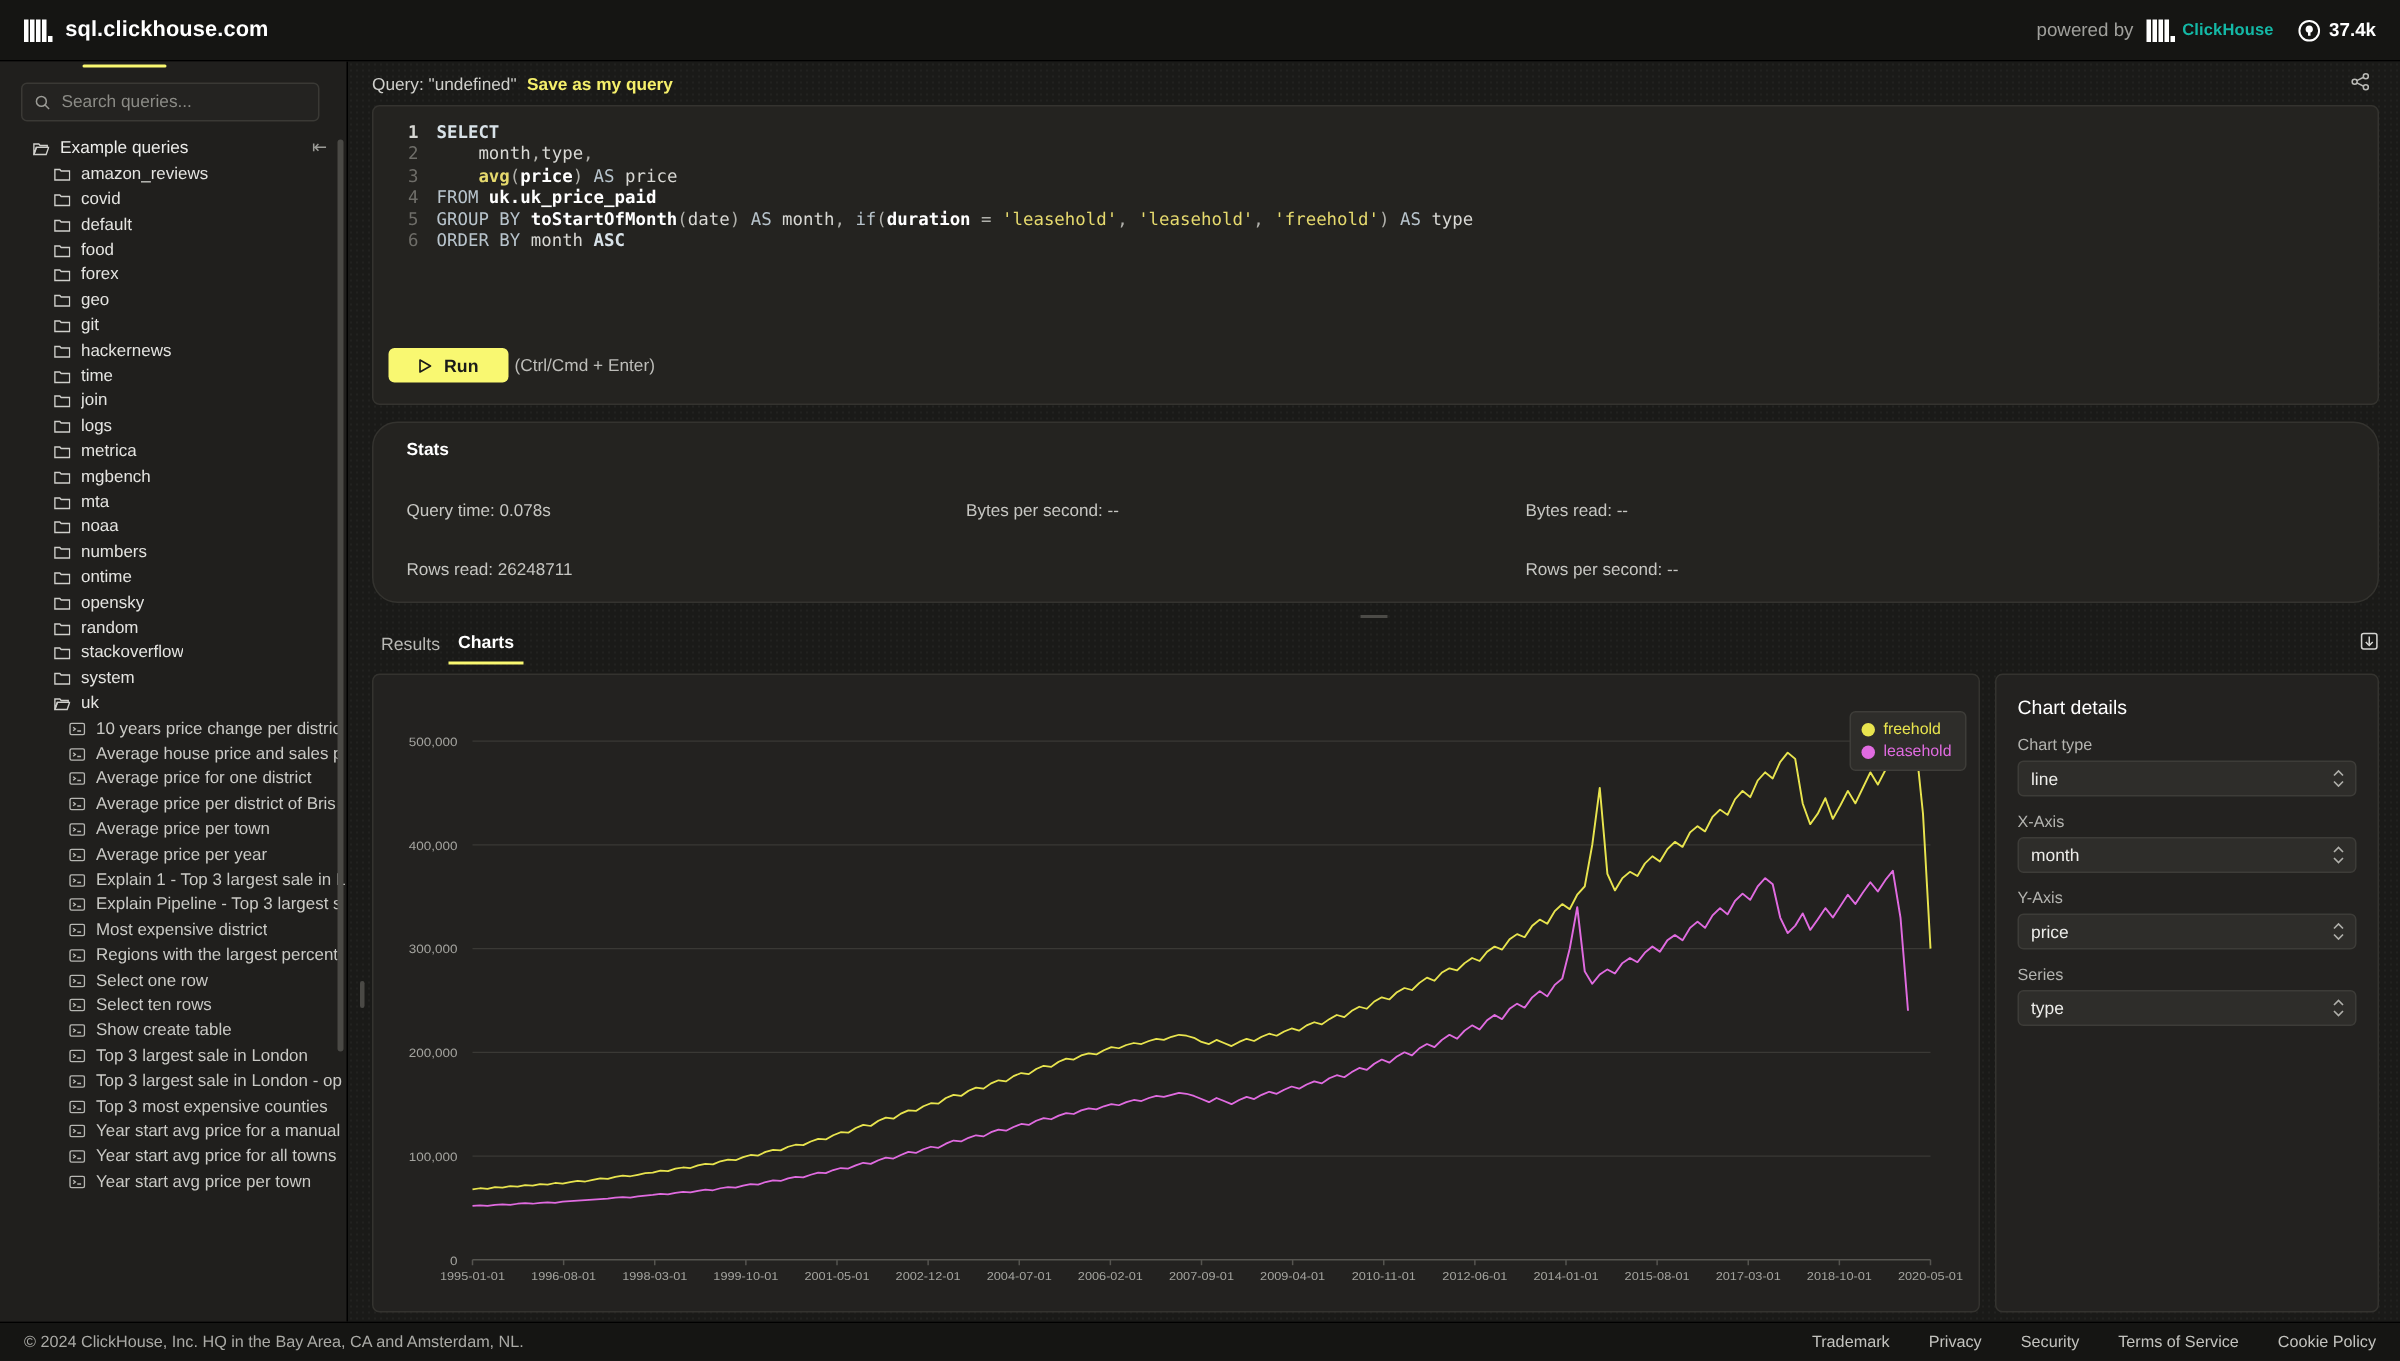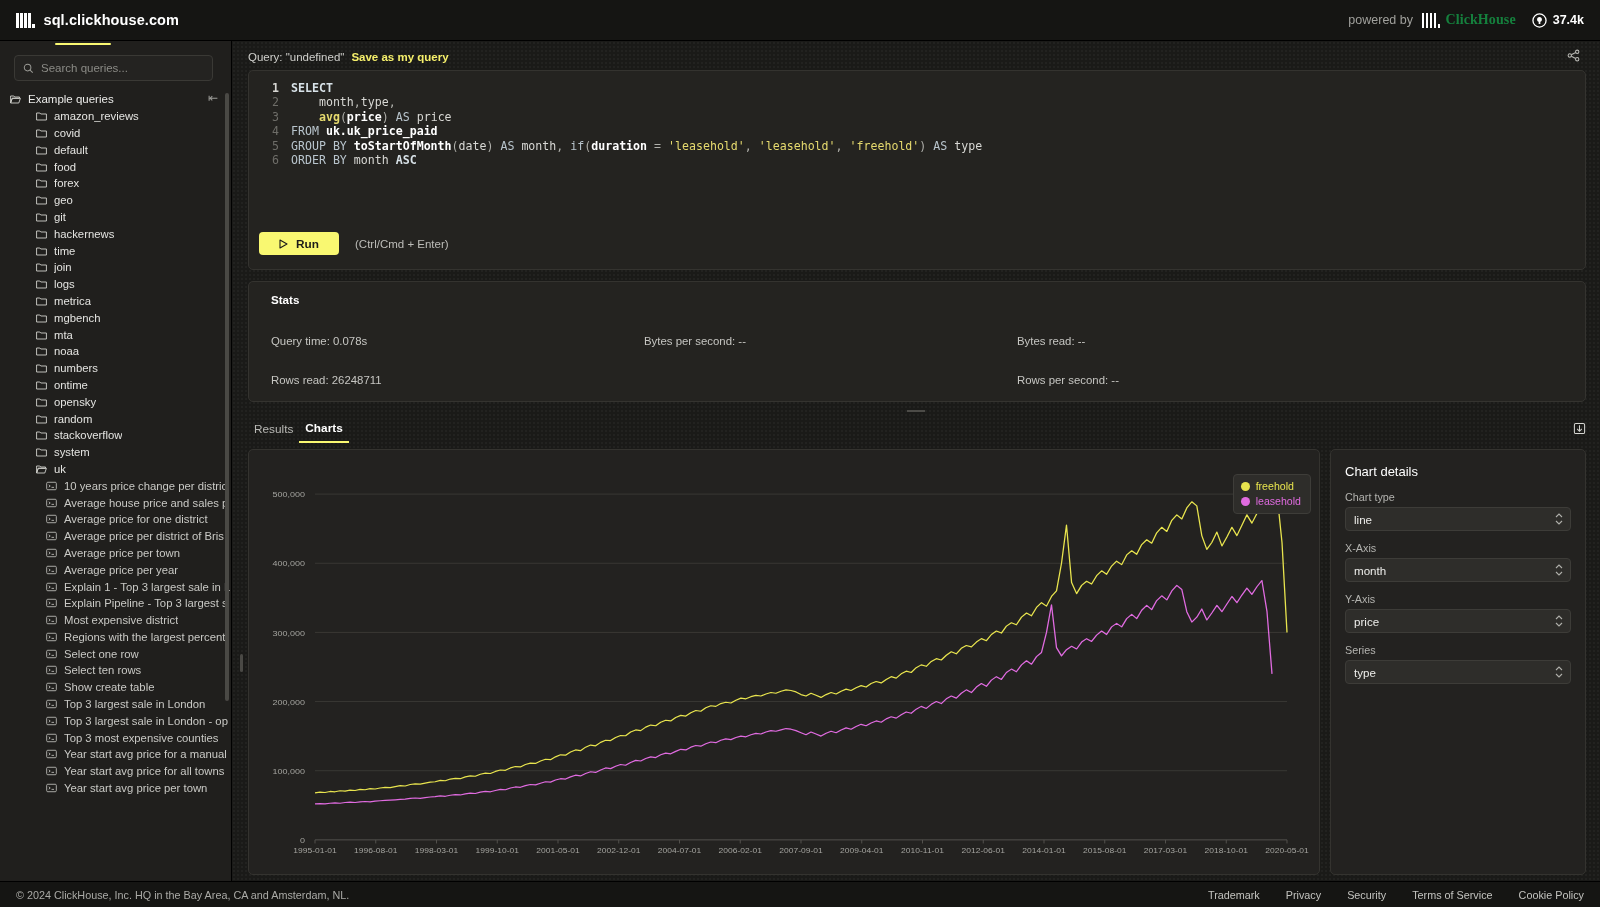--- a/index.html
+++ b/index.html
@@ -25,21 +25,21 @@
   .brandmark i:nth-child(1) { height: 15px; }
   .brandmark i:nth-child(2) { height: 15px; }
   .brandmark i:nth-child(3) { height: 15px; }
   .brandmark i:nth-child(4) { height: 15px; }
   .brandmark i:nth-child(5) { height: 4px; }
   .site-title { font-size: 14.5px; font-weight: 600; letter-spacing: .1px; color: #fff; }
   .topbar-right { margin-left: auto; display: flex; align-items: center; gap: 9px; }
   .powered { font-size: 12.5px; color: #a0a09c; }
   .ch-logo { display: flex; align-items: center; gap: 5px; }
   .ch-logo .brandmark { margin-right: 0; }
-  .ch-name { font-size: 14px; font-weight: 700; color: #15803d; letter-spacing: .1px; font-family: Liberation Serif, serif; }
+  .ch-name { font-size: 11px; font-weight: 700; color: #14b8a6; letter-spacing: .1px; }
   .gh { display: flex; align-items: center; gap: 6px; margin-left: 7px; }
   .gh-count { font-size: 12.5px; font-weight: 700; color: #fff; }
 
   
   .body { flex: 1 1 auto; display: flex; min-height: 0; position: relative; }
 
   
   .sidebar {
     width: 232px; flex: 0 0 232px;
     background: #201f1d;
@@ -69,21 +69,21 @@
     color: #d6d6d2; font-size: 11.5px; font-family: inherit;
   }
   .sb-search input::placeholder { color: #8b8b86; }
   .tree {
     flex: 1 1 auto; overflow: hidden; position: relative;
     padding-top: 2px;
   }
   .tree-scroll { position: absolute; right: 2px; top: 4px; width: 4px; height: 608px; background: #4a4945; border-radius: 2px; }
   .node {
     display: flex; align-items: center; gap: 7px;
-    height: 16.8px; padding-left: 10px; cursor: pointer; white-space: nowrap;
+    height: 16.8px; padding-left: 22px; cursor: pointer; white-space: nowrap;
   }
   .node.lvl1 { padding-left: 36px; }
   .node.lvl2 { padding-left: 46px; }
   .node-label { font-size: 11.5px; color: #ececea; overflow: hidden; text-overflow: clip; }
   .node.lvl1 .node-label { font-size: 11.3px; color: #e4e4e1; }
   .node.lvl2 .node-label { font-size: 11.3px; color: #c9c9c5; }
   .ico { flex: 0 0 auto; display: block; }
 
   
   .main { flex: 1 1 auto; min-width: 0; display: flex; flex-direction: column; background: #1a1a18;
@@ -103,32 +103,32 @@
   .code-line { display: flex; padding-left: 8px; }
   .ln { width: 22px; text-align: right; color: #6e6d68; flex: 0 0 22px; margin-right: 12px; }
   .ln.cur { color: #d6d6d2; font-weight: 700; }
   .kw { color: #b8c4cc; }
   .kwb { color: #d8e2e8; font-weight: 700; }
   .fn { color: #e6da6e; font-weight: 700; }
   .id { color: #d8d8d4; }
   .idb { color: #ffffff; font-weight: 700; }
   .pn { color: #b0b0ab; }
   .str { color: #e6da6e; }
-  .run-row { position: absolute; left: 10px; bottom: 14px; display: flex; align-items: center; gap: 16px; }
+  .run-row { position: absolute; left: 10px; bottom: 14px; display: flex; align-items: center; gap: 4px; }
   .run-btn {
     display: flex; align-items: center; justify-content: center; gap: 8px;
     width: 80px; height: 23px; background: #f9f871; color: #1b1b19;
     border: none; border-radius: 4px; font-size: 11.8px; font-weight: 600;
     font-family: inherit; cursor: pointer;
   }
   .run-hint { font-size: 11.5px; color: #bdbdb9; }
 
   .stats-card {
     margin: 11px 14px 0 16px;
-    background: #242320; border: 1px solid #34332f; border-radius: 5px;
+    background: #242320; border: 1px solid #34332f; border-radius: 17px;
     padding: 11px 0 13px 22px; position: relative;
   }
   .stats-title { font-size: 11.6px; font-weight: 700; color: #fff; margin-bottom: 4px; }
   .stats-grid { display: flex; }
   .stats-col { width: 373px; }
   .stats-col .row { font-size: 11.4px; color: #c6c6c2; line-height: 15px; margin-top: 24px; }
 
   .splitter { height: 18px; display: flex; align-items: center; justify-content: center; }
   .splitter .grip { width: 18px; height: 0; border-top: 2px solid #4c4b47; cursor: row-resize; }
 

